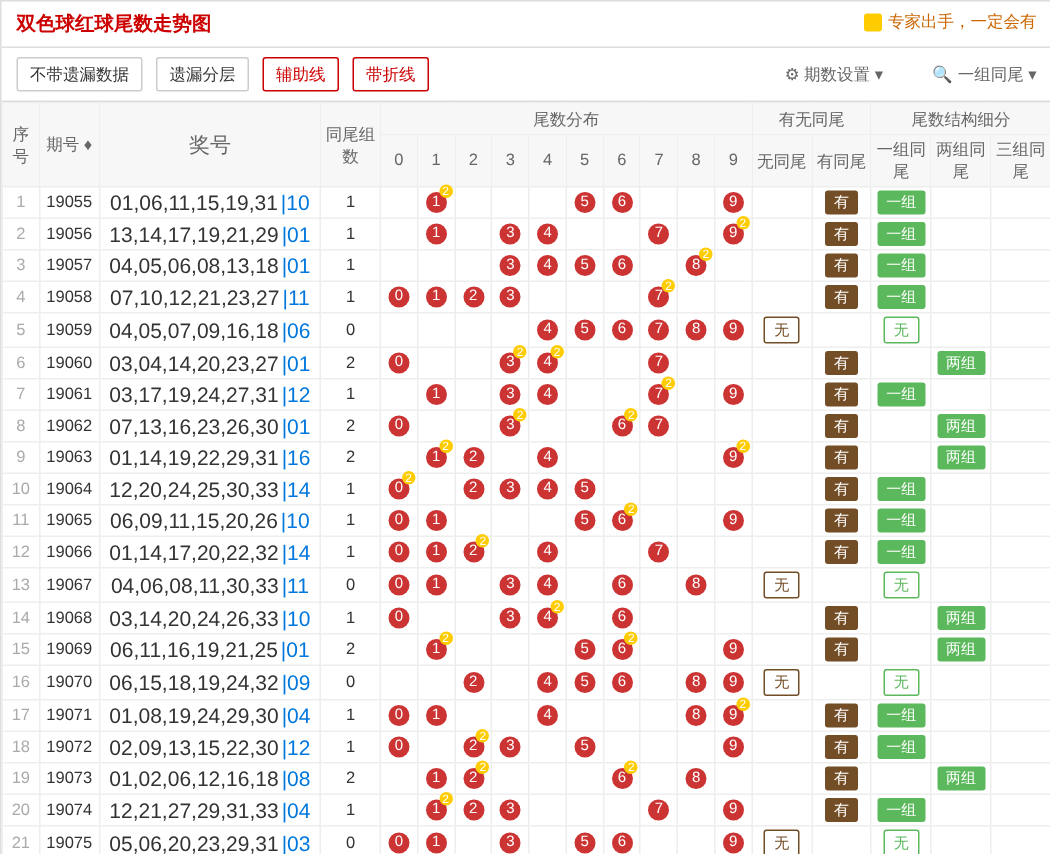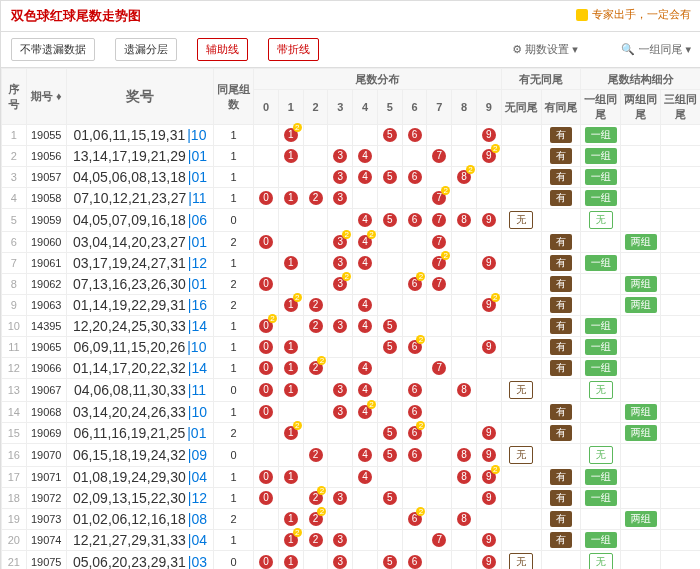--- a/index.html
+++ b/index.html
@@ -1,28 +1,28 @@
 <!DOCTYPE html>
 <html><head>
 <meta charset="utf-8">
 <style>
 body{margin:0;font-family:"Microsoft YaHei",Arial,sans-serif;font-size:12px;background:#fff;color:#333}
 .wrap{width:700px;border:1px solid #ddd}
 .top{display:flex;padding:6px 10px;border-bottom:1px solid #ddd}
 .title{color:#c00;font-weight:bold;font-size:13px}
 .tip{margin-left:auto;color:#c60;font-size:11px}
 .tip-ico{display:inline-block;width:12px;height:12px;background:#fc0;border-radius:2px;margin-right:4px;vertical-align:middle}
-.ctrl{display:flex;align-items:center;padding:6px 10px;border-bottom:1px solid #ddd;gap:20px}
+.ctrl{display:flex;align-items:center;padding:6px 10px;border-bottom:1px solid #ddd;gap:9px}
 .btn{display:inline-block;padding:3px 8px;border:1px solid #ccc;border-radius:2px;background:#fff;cursor:pointer;font-size:11px}
 .btn.on{border-color:#c00;color:#c00}
 .spacer{flex:1}
 .set{color:#666;font-size:11px;cursor:pointer;margin-left:24px}
 .tbl{width:100%;border-collapse:collapse;font-size:11px}
 .tbl th,.tbl td{border:1px solid #eee;text-align:center;padding:2px 1px;height:16px;position:relative}
-.tbl th{background:#f7f7f7;color:#666;font-weight:bold}
+.tbl th{background:#f7f7f7;color:#666;font-weight:normal}
 .th-red{color:#c00}
 .th-green{color:#090}
 .col-idx{width:20px;color:#aaa}
 .col-q{width:34px}
 .col-jh{width:100px;font-size:14px}
 .col-jh .b{color:#07d;margin-left:2px}
 .col-zs{width:34px}
 .col-d{width:20px}
 .col-yw{width:34px}
 .col-jg{width:34px}
@@ -268,21 +268,21 @@
           <td class="col-d"><span class="miss"></span></td>
           <td class="col-d"><span class="ball">9</span><span class="sup">2</span></td>
           <td class="col-yw"><span class="gn"></span></td>
           <td class="col-yw"><span class="tag-y">有</span></td>
           <td class="col-jg"><span class="gn"></span></td>
           <td class="col-jg"><span class="tag-g">两组</span></td>
           <td class="col-jg"><span class="gn"></span></td>
         </tr>
         <tr>
           <td class="col-idx">10</td>
-          <td class="col-q">14395</td>
+          <td class="col-q">19064</td>
           <td class="col-jh">12,20,24,25,30,33<span class="b">|14</span></td>
           <td class="col-zs">1</td>
           <td class="col-d"><span class="ball">0</span><span class="sup">2</span></td>
           <td class="col-d"><span class="miss"></span></td>
           <td class="col-d"><span class="ball">2</span></td>
           <td class="col-d"><span class="ball">3</span></td>
           <td class="col-d"><span class="ball">4</span></td>
           <td class="col-d"><span class="ball">5</span></td>
           <td class="col-d"><span class="miss"></span></td>
           <td class="col-d"><span class="miss"></span></td>

